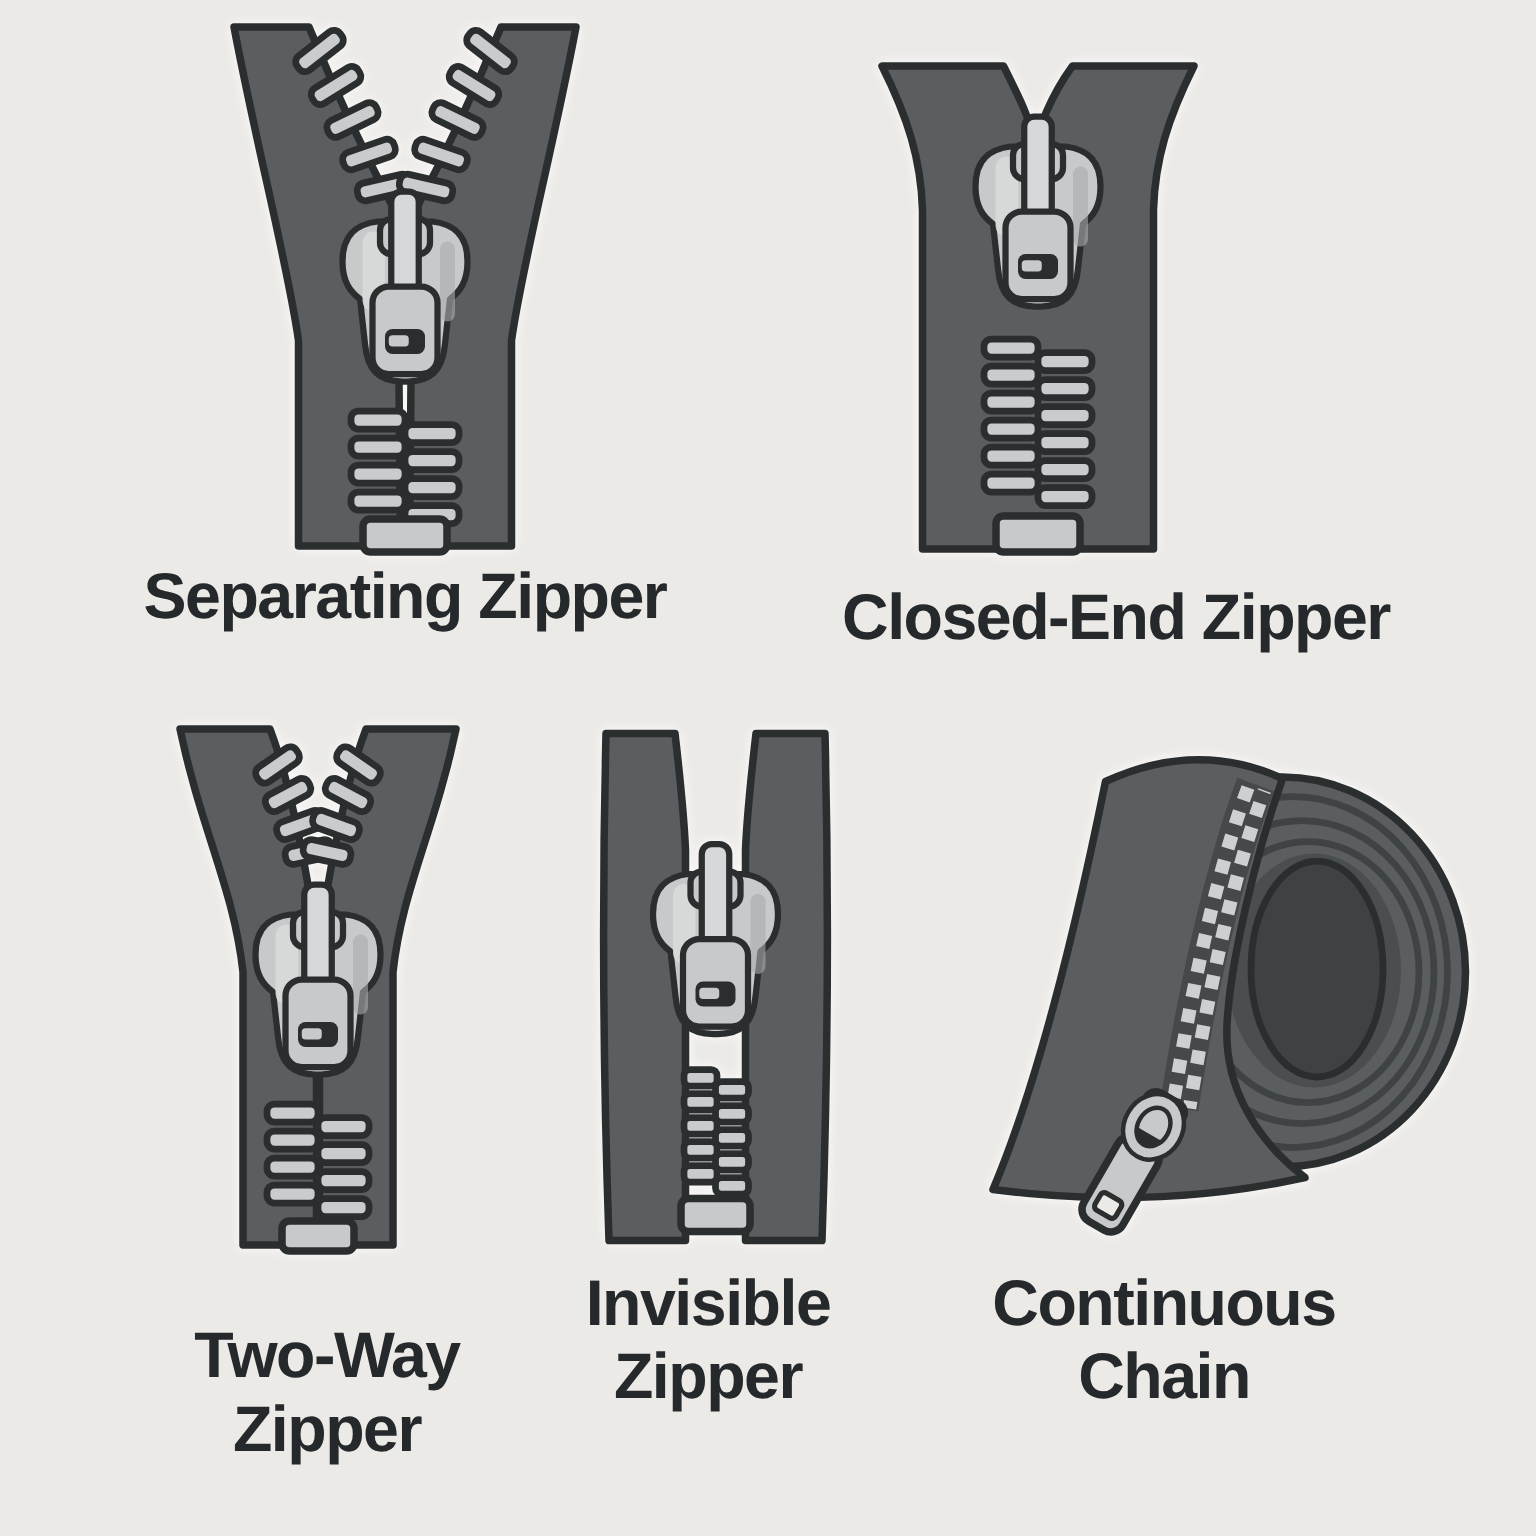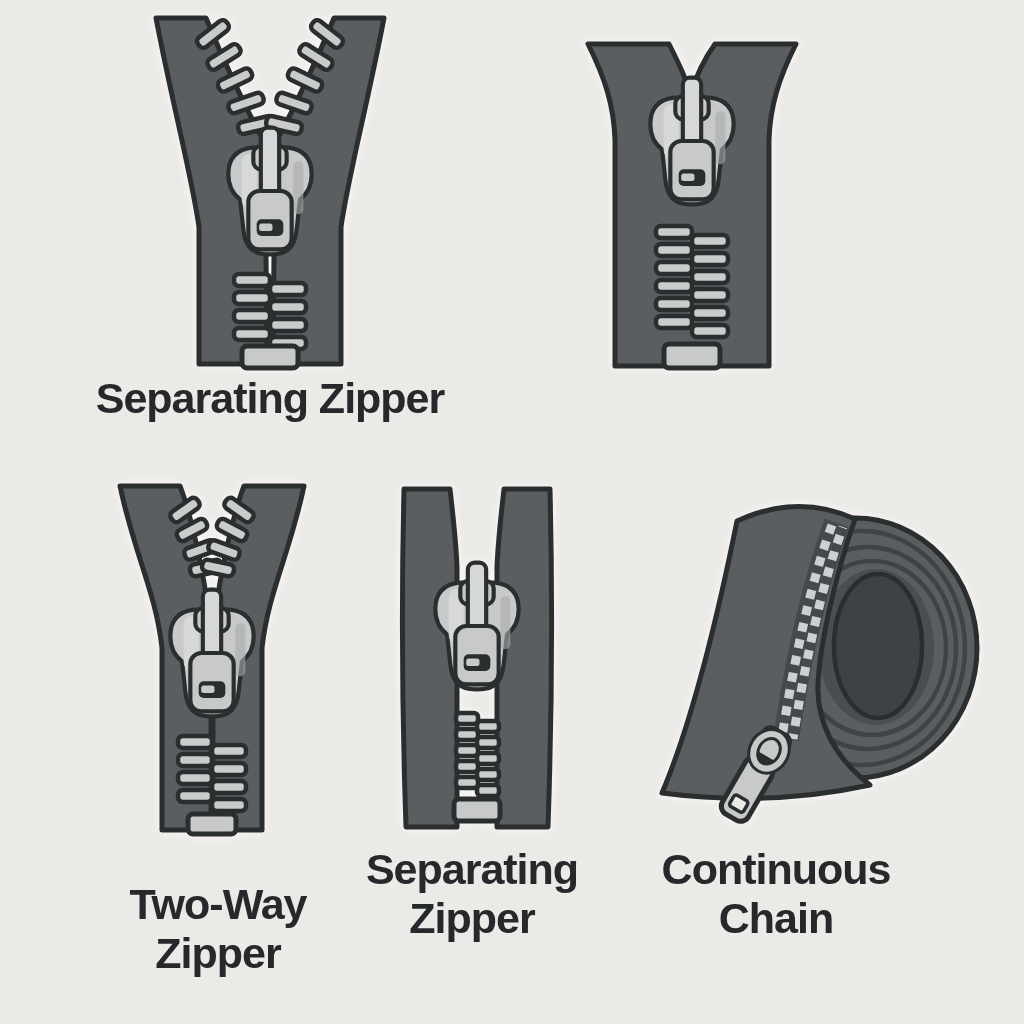--- a/index.html
+++ b/index.html
@@ -76,20 +76,21 @@
       <rect class="tooth" x="120" y="221" width="36" height="12" rx="5"></rect>
       <rect class="tooth" x="120" y="239" width="36" height="12" rx="5"></rect>
       <rect class="tooth" x="120" y="257" width="36" height="12" rx="5"></rect>
       <rect class="tooth" x="120" y="275" width="36" height="12" rx="5"></rect>
       <rect class="tooth" x="120" y="293" width="36" height="12" rx="5"></rect>
       <rect class="tooth" x="120" y="311" width="36" height="12" rx="5"></rect>
     </g>
     <rect class="metal" x="92" y="330" width="56" height="24" rx="5"></rect>
     <use href="#slider" x="70" y="48" width="100" height="158"></use>
   </svg>
+  <div class="label" style="left:504px;top:388px;width:480px">Closed-End Zipper</div>
 
   <svg class="illus" style="left:100px;top:478px" width="240" height="360" viewBox="0 0 240 360">
     <path class="tape" d="M20,8 C34,75 56,115 62,170 L62,352 L111,352 L111,150 C108,125 96,50 80,8 Z"></path>
     <path class="tape" d="M204,8 C190,75 168,115 162,170 L162,352 L113,352 L113,150 C116,125 128,50 144,8 Z"></path>
     <g>
       <rect class="tooth" x="-16" y="-6" width="32" height="12" rx="5" transform="translate(85,32) rotate(-35)"></rect>
       <rect class="tooth" x="-16" y="-6" width="32" height="12" rx="5" transform="translate(92,52) rotate(-28)"></rect>
       <rect class="tooth" x="-16" y="-6" width="32" height="12" rx="5" transform="translate(100,72) rotate(-20)"></rect>
       <rect class="tooth" x="-16" y="-6" width="32" height="12" rx="5" transform="translate(106,90) rotate(-12)"></rect>
       <rect class="tooth" x="-16" y="-6" width="32" height="12" rx="5" transform="translate(139,32) rotate(35)"></rect>
@@ -124,21 +125,21 @@
       <rect class="tooth" x="76" y="302" width="22" height="11" rx="4"></rect>
       <rect class="tooth" x="97" y="246" width="22" height="11" rx="4"></rect>
       <rect class="tooth" x="97" y="262" width="22" height="11" rx="4"></rect>
       <rect class="tooth" x="97" y="278" width="22" height="11" rx="4"></rect>
       <rect class="tooth" x="97" y="294" width="22" height="11" rx="4"></rect>
       <rect class="tooth" x="97" y="310" width="22" height="11" rx="4"></rect>
     </g>
     <rect class="metal" x="74" y="324" width="46" height="22" rx="5"></rect>
     <use href="#slider" x="47" y="72" width="100" height="158"></use>
   </svg>
-  <div class="label" style="left:292px;top:845px;width:360px">Separating
+  <div class="label" style="left:292px;top:845px;width:360px">Invisible
 Zipper</div>
 
   <svg class="illus" style="left:640px;top:485px" width="370" height="350" viewBox="0 0 370 350">
     <ellipse class="tape" cx="215" cy="163" rx="122" ry="130"></ellipse>
     <ellipse class="ring-line" cx="222" cy="163" rx="103" ry="117"></ellipse>
     <ellipse class="ring-line" cx="228" cy="163" rx="88" ry="101"></ellipse>
     <ellipse class="ring-line" cx="232" cy="163" rx="74" ry="87"></ellipse>
     <ellipse cx="236" cy="162" rx="58" ry="78" fill="#4A4E50" stroke="none"></ellipse>
     <ellipse cx="238" cy="161" rx="44" ry="72" fill="#3E4244" stroke="#2B2E2F" stroke-width="4.5"></ellipse>
     <path class="tape" d="M97,36 C80,120 55,230 22,308 Q130,322 230,300 C196,274 176,238 178,198 C180,158 196,88 215,34 Q158,8 97,36 Z"></path>

